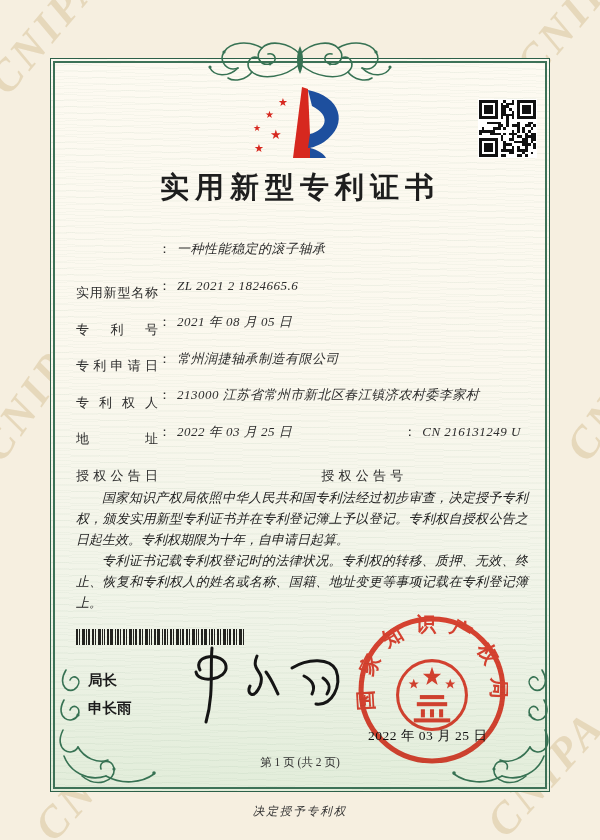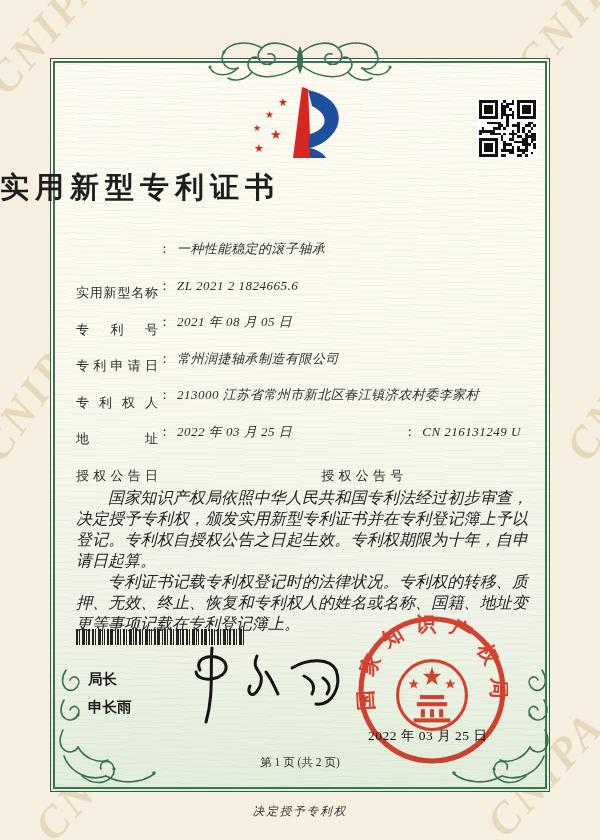--- a/index.html
+++ b/index.html
@@ -28,40 +28,40 @@
 
   .ornament{position:absolute;pointer-events:none;}
   .orn-top{left:200px;top:34px;}
   .orn-bl{left:54px;top:666px;}
   .orn-br{left:444px;top:666px;}
 
   
   .cert-no{position:absolute;left:80px;top:92px;font-size:13px;color:#2a2a2a;letter-spacing:1px;}
   .logo{position:absolute;left:248px;top:84px;}
   .qr{position:absolute;left:478px;top:99px;width:57px;height:57px;background:#fff;padding:1px;}
-  .title{position:absolute;left:0;top:168px;width:600px;text-align:left;font-size:29px;font-weight:bold;
+  .title{position:absolute;left:0;top:168px;width:600px;text-align:center;font-size:29px;font-weight:bold;
          letter-spacing:6px;color:#1e1e1e;}
 
   
   .fields{position:absolute;left:76px;top:238px;width:452px;font-size:13px;color:#2d2d2d;}
   .row{height:22px;line-height:22px;margin-bottom:14.5px;white-space:nowrap;}
   .lbl{display:inline-block;width:82px;text-align:justify;text-align-last:justify;vertical-align:top;margin-top:44px;}
   .sep{display:inline-block;margin-right:6px;}
   .val{letter-spacing:0.5px;font-style:italic;}
   .row.cols .field-a{display:inline-block;width:242px;}
 
   
-  .paras{position:absolute;left:76px;top:487px;width:452px;font-size:16px;line-height:21px;color:#222;
+  .paras{position:absolute;left:76px;top:487px;width:452px;font-size:13px;line-height:21px;color:#222;
          text-align:justify;font-style:italic;}
   .paras p{margin:0;text-indent:2em;}
 
   
   .barcode{position:absolute;left:76px;top:629px;width:170px;height:16px;overflow:hidden;white-space:nowrap;font-size:0;}
   .barcode i{display:inline-block;height:16px;background:#23231f;}
-  .official{position:absolute;left:88px;top:666px;font-family:Liberation Mono, monospace;
+  .official{position:absolute;left:88px;top:666px;font-family:Liberation Sans, sans-serif;
             font-weight:bold;font-size:14.5px;color:#1c1c1c;line-height:28px;}
   .sig{position:absolute;left:162px;top:642px;}
   .seal{position:absolute;left:356px;top:614px;width:152px;height:152px;opacity:0.9;mix-blend-mode:multiply;}
   .seal-date{position:absolute;left:368px;top:727px;width:160px;font-size:13.5px;color:#111;letter-spacing:0.5px;}
   .pagenum{position:absolute;left:0;top:755px;width:600px;text-align:center;font-size:11.5px;color:#333;}
   .footnote{position:absolute;left:0;top:804px;width:600px;text-align:center;font-size:11.5px;color:#333;
             font-style:italic;letter-spacing:2px;}
 </style>
 </head>
 <body>

